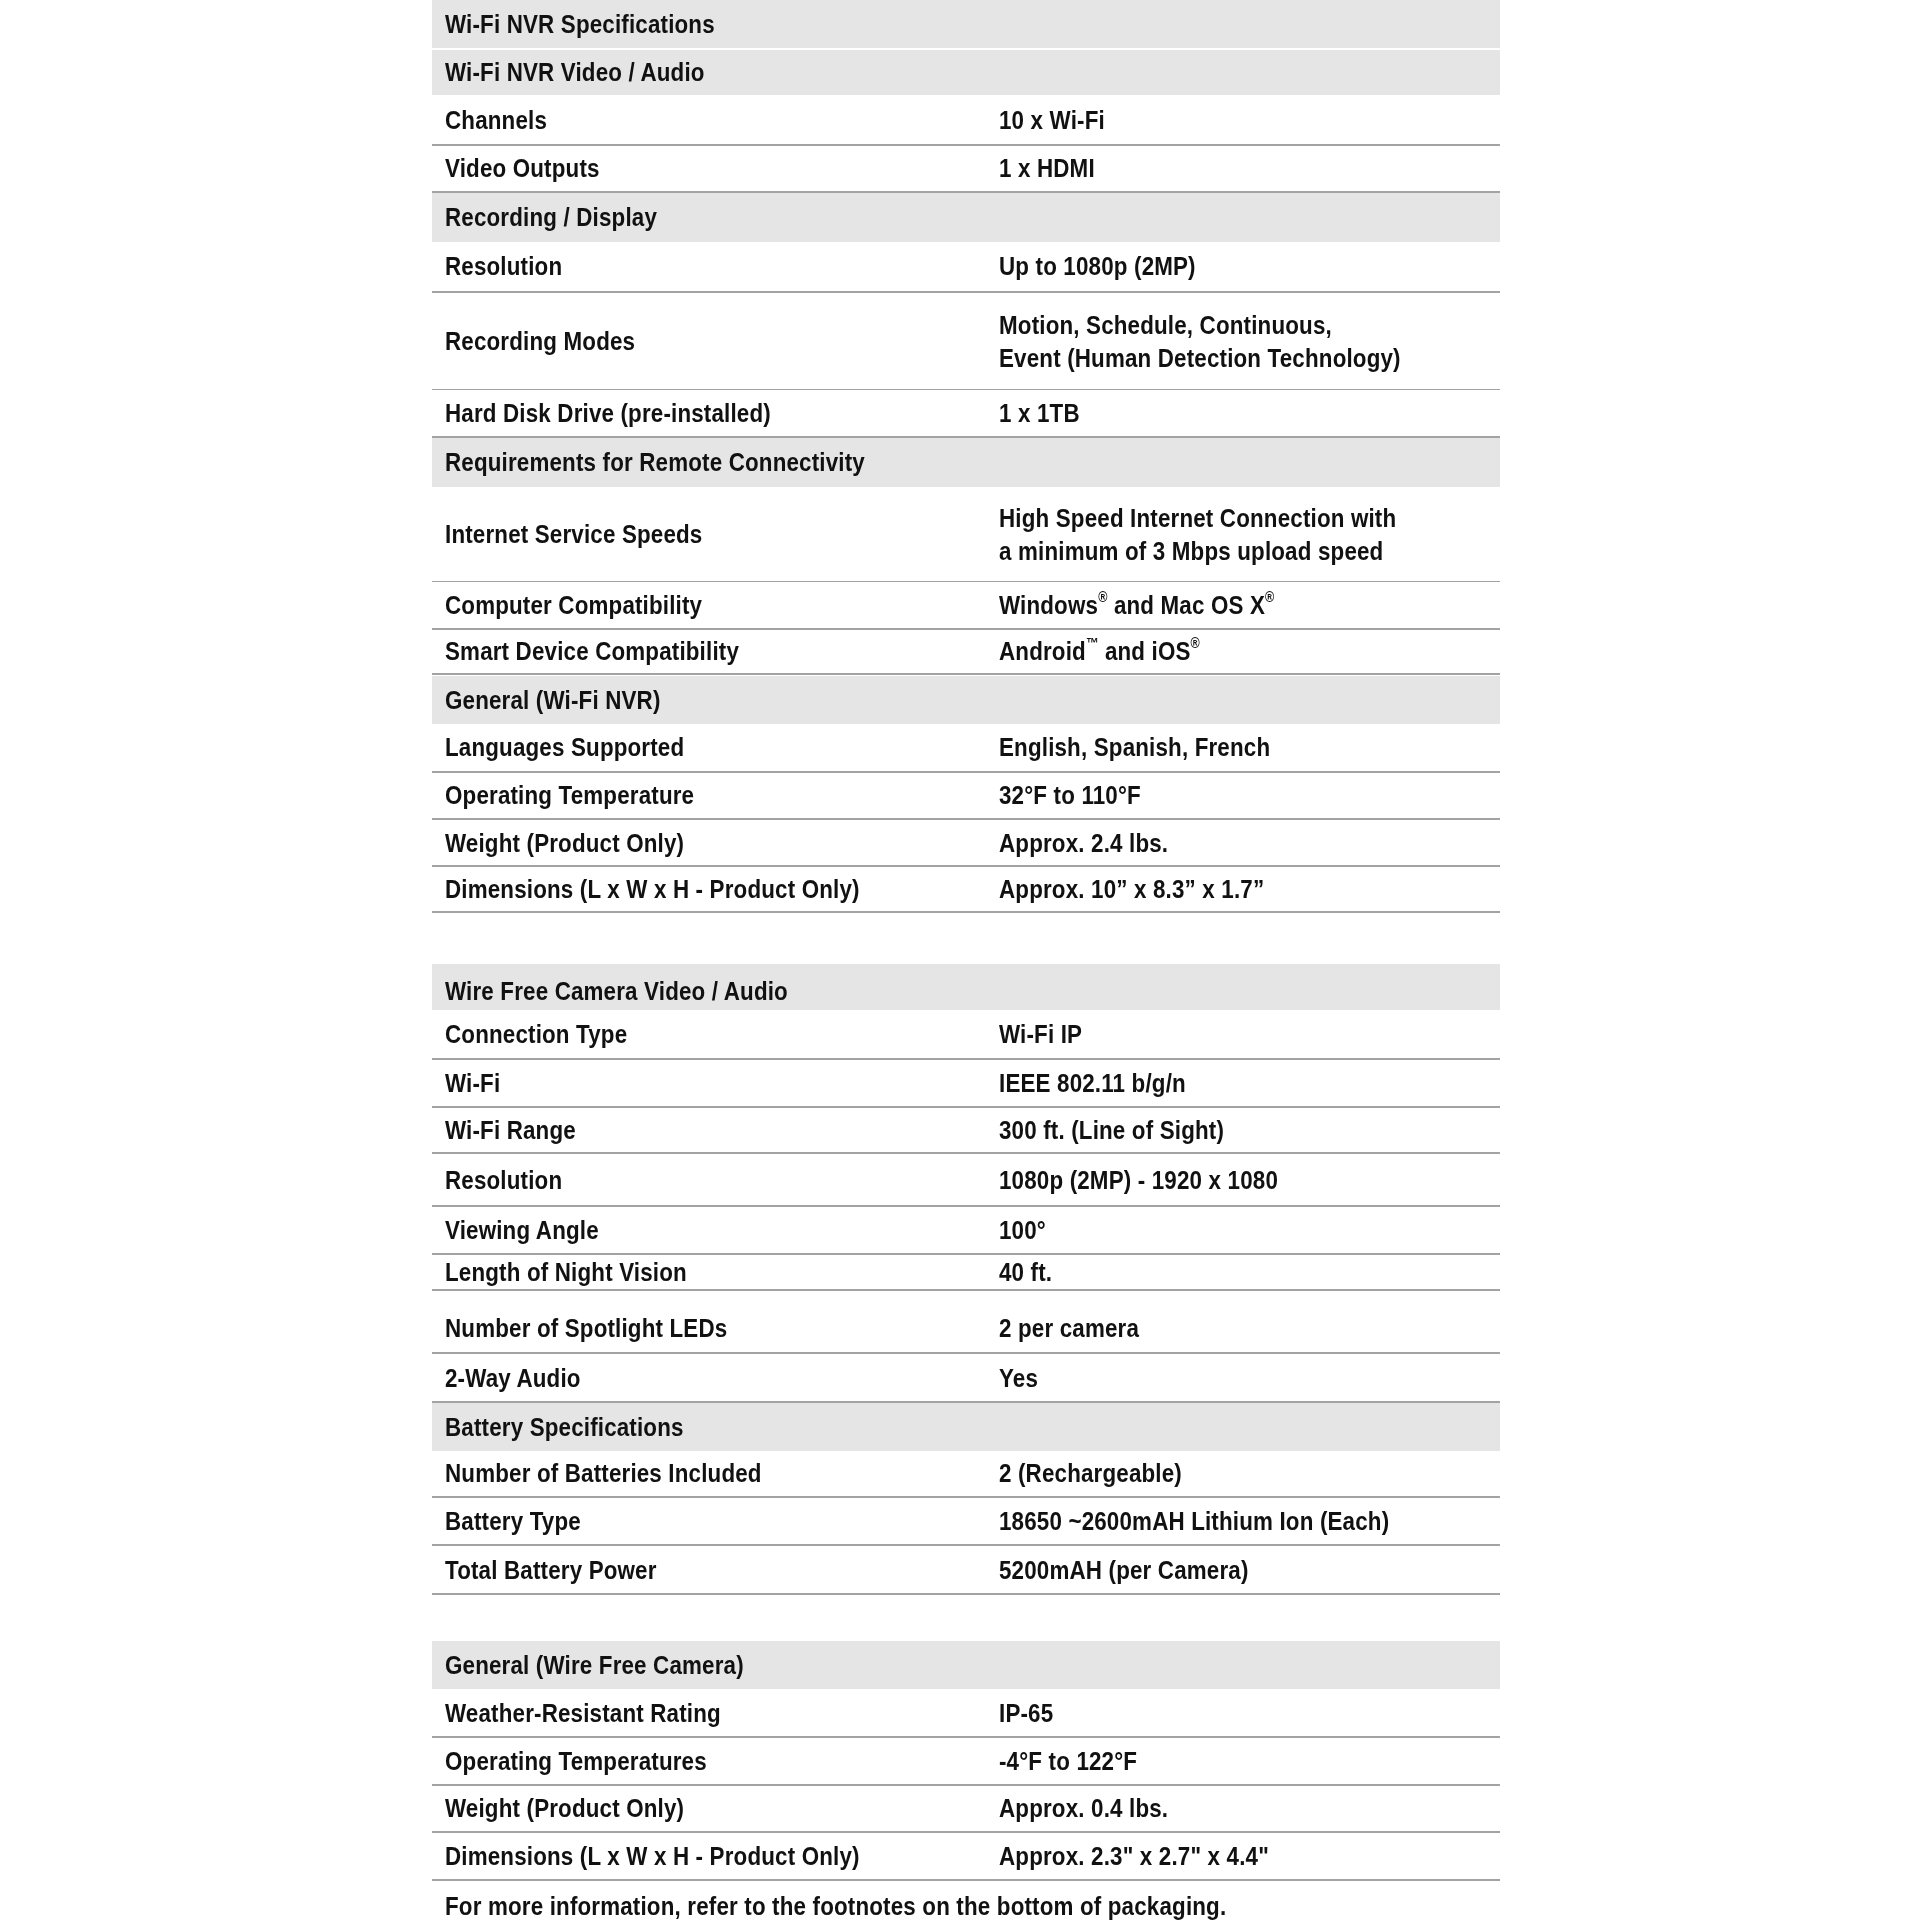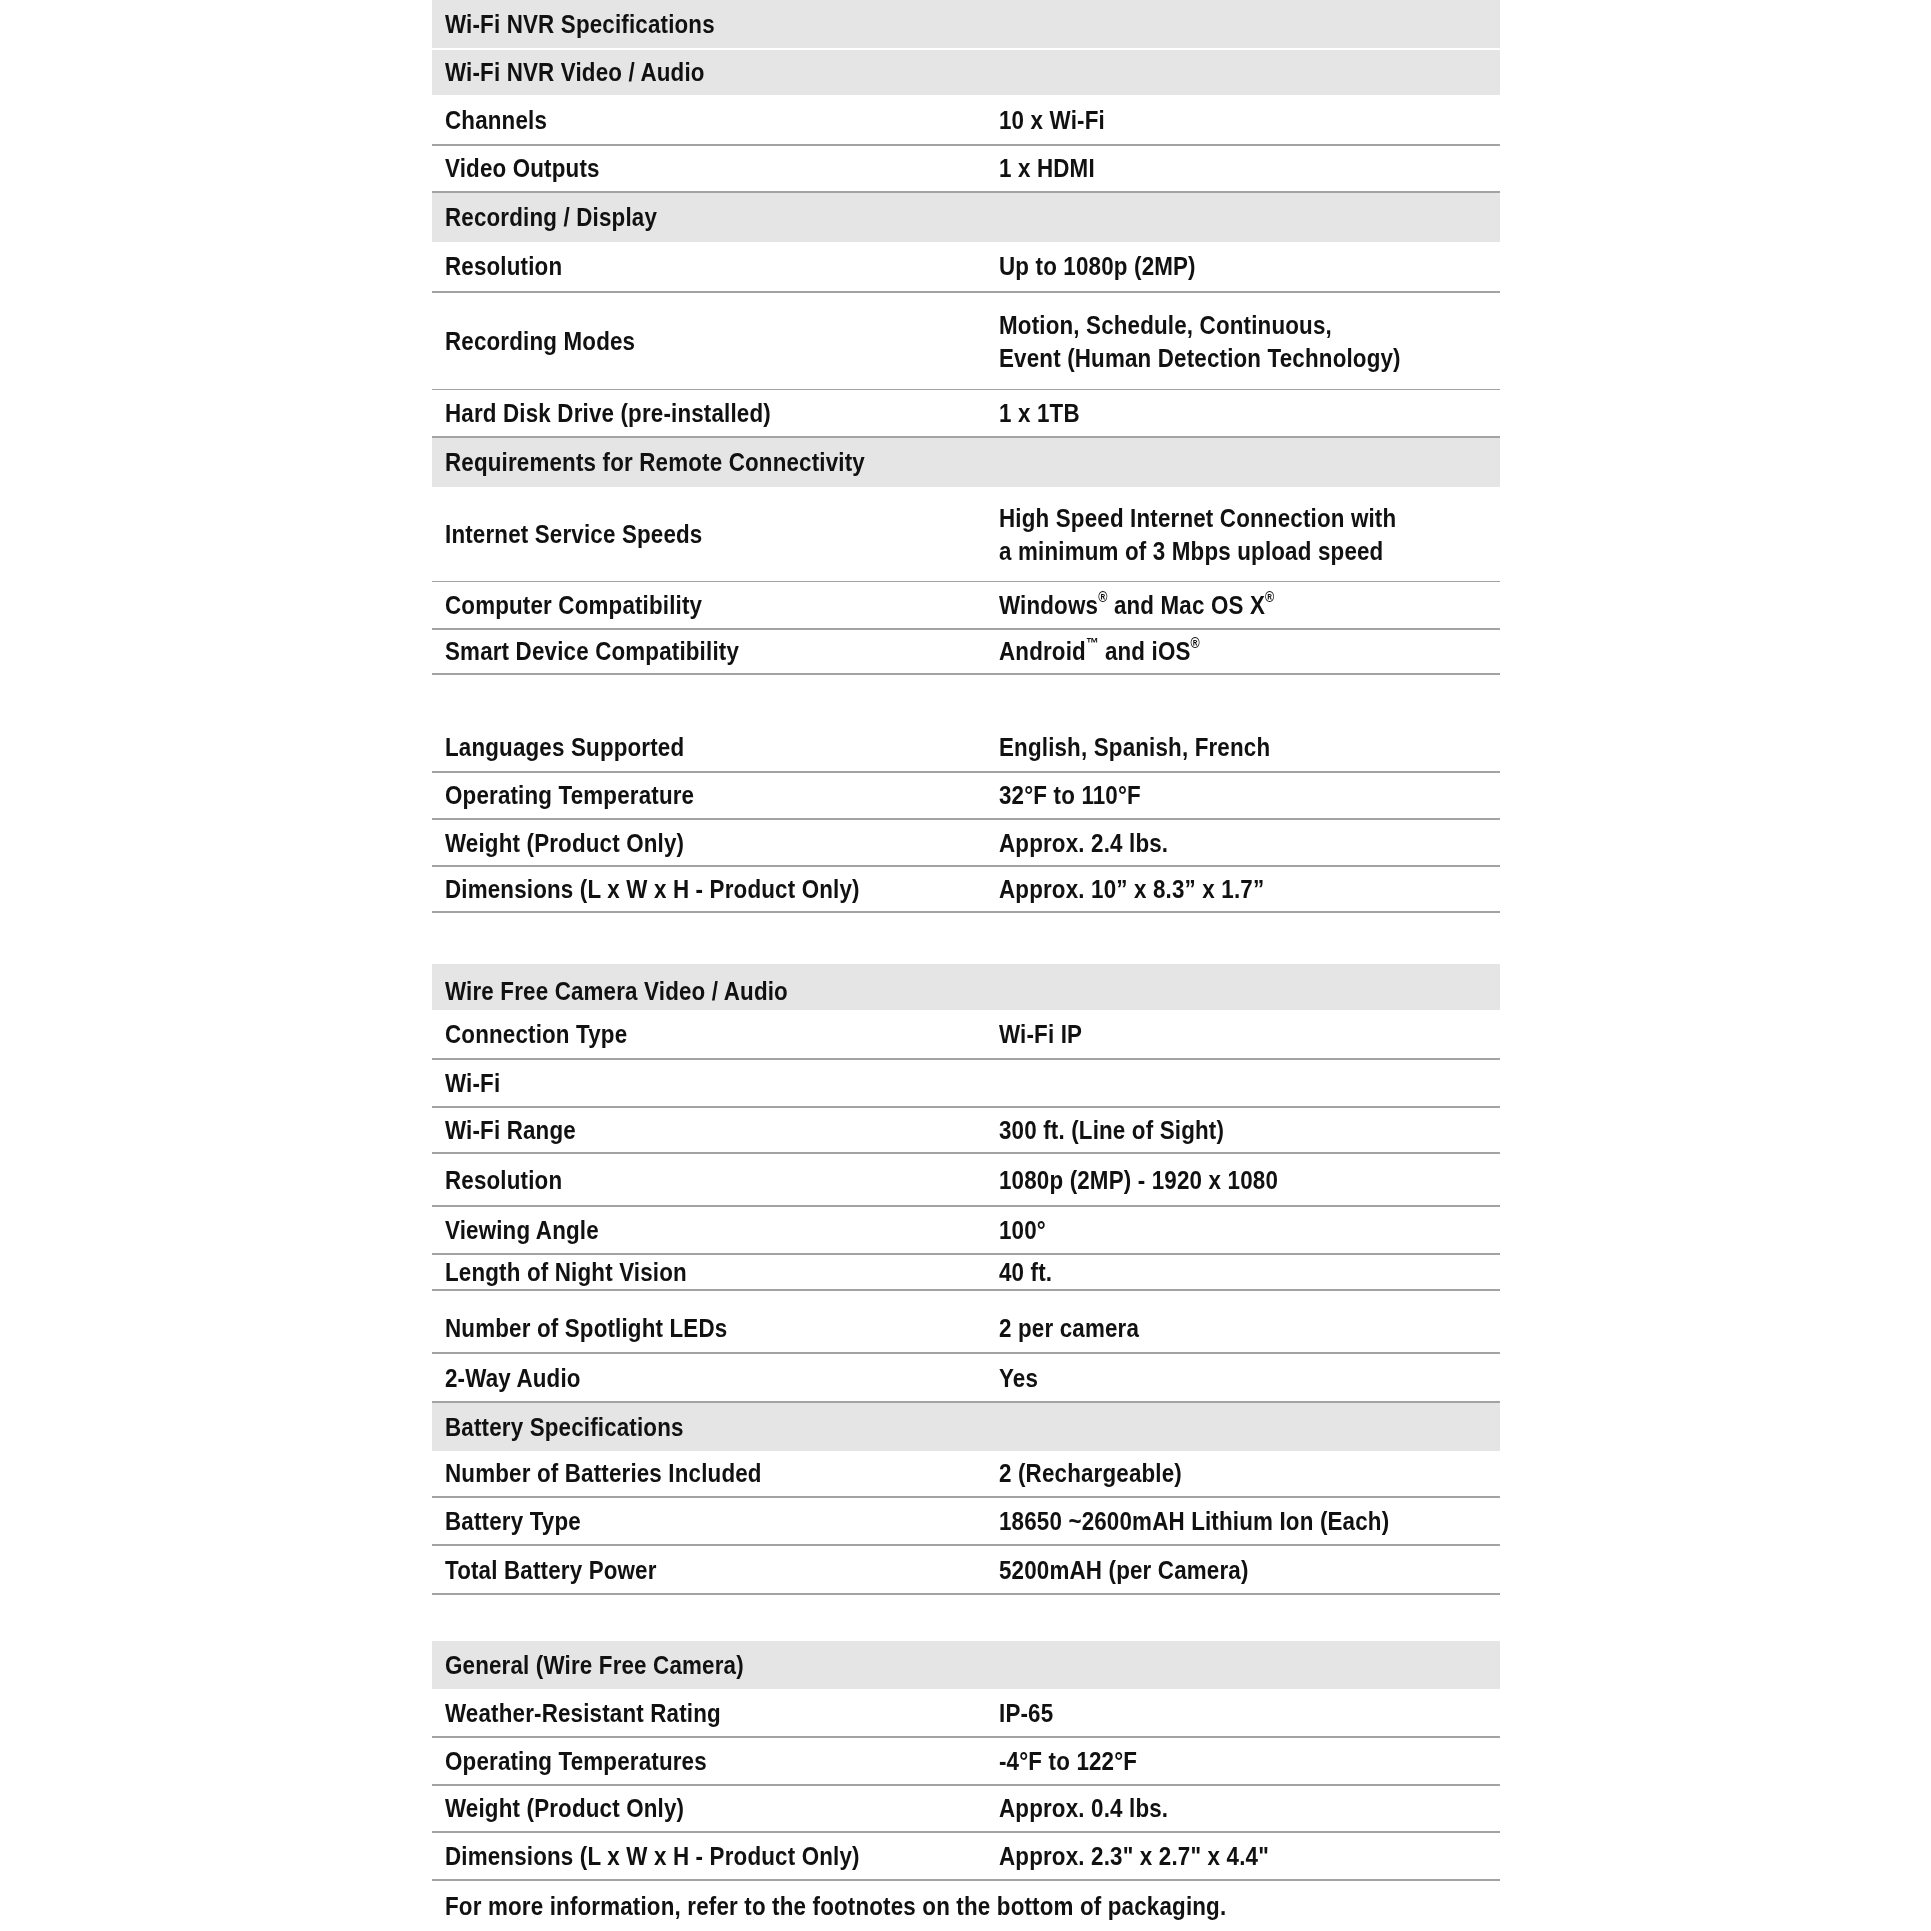--- a/index.html
+++ b/index.html
@@ -102,20 +102,25 @@
       </div>
     </div>
     <div class="row item" style="top: 630px; height: 45px;">
       <div class="cell label-cell">
         <span class="txt">Smart Device Compatibility</span>
       </div>
       <div class="cell value-cell">
         <span class="txt">Android<sup>™</sup> and iOS<sup>®</sup></span>
       </div>
     </div>
+    <div class="row header" style="top: 676px; height: 48px;">
+      <div class="cell label-cell">
+        <span class="txt">General (Wi-Fi NVR)</span>
+      </div>
+    </div>
     <div class="row item" style="top: 724px; height: 49px;">
       <div class="cell label-cell">
         <span class="txt">Languages Supported</span>
       </div>
       <div class="cell value-cell">
         <span class="txt">English, Spanish, French</span>
       </div>
     </div>
     <div class="row item" style="top: 773px; height: 47px;">
       <div class="cell label-cell">
@@ -150,20 +155,23 @@
       <div class="cell label-cell">
         <span class="txt">Connection Type</span>
       </div>
       <div class="cell value-cell">
         <span class="txt">Wi-Fi IP</span>
       </div>
     </div>
     <div class="row item" style="top: 1060px; height: 48px;">
       <div class="cell label-cell">
         <span class="txt">Wi-Fi</span>
+      </div>
+      <div class="cell value-cell">
+        <span class="txt">IEEE 802.11 b/g/n</span>
       </div>
     </div>
     <div class="row item" style="top: 1108px; height: 46px;">
       <div class="cell label-cell">
         <span class="txt">Wi-Fi Range</span>
       </div>
       <div class="cell value-cell">
         <span class="txt">300 ft. (Line of Sight)</span>
       </div>
     </div>

